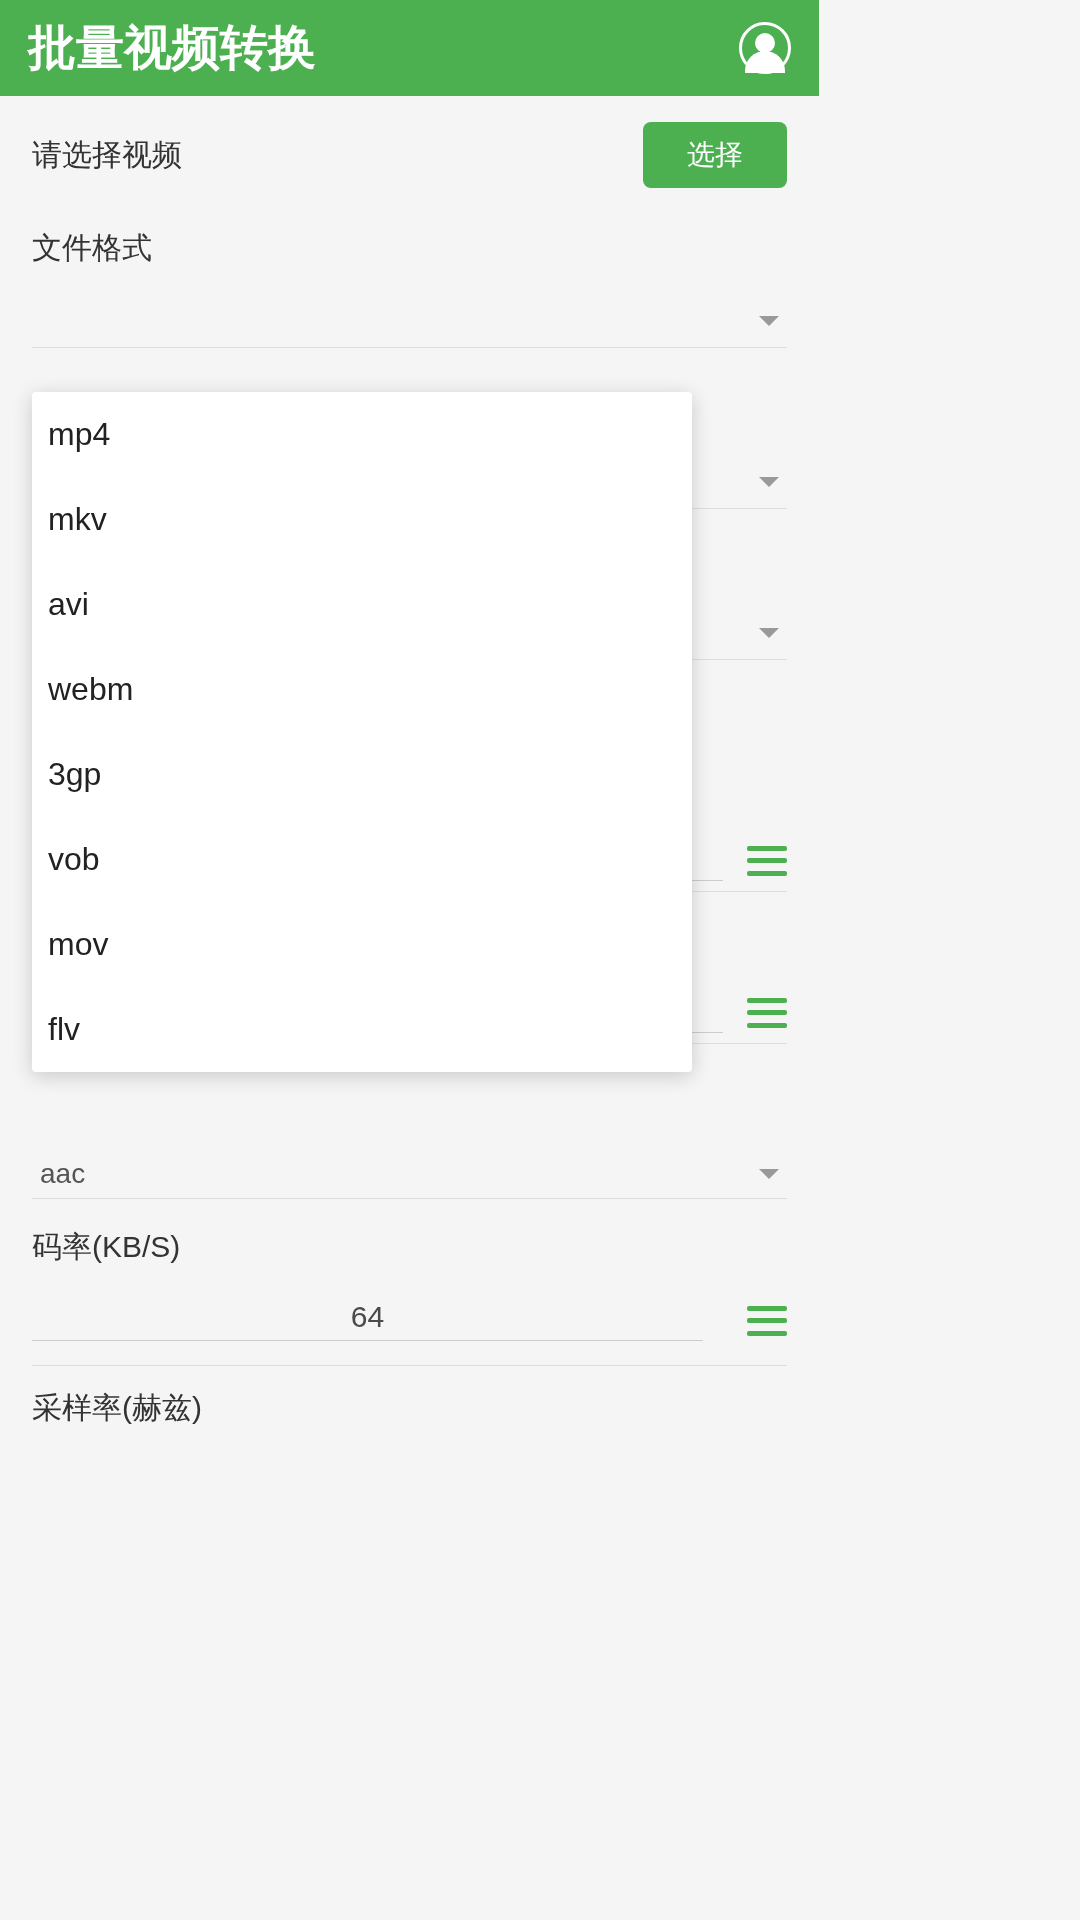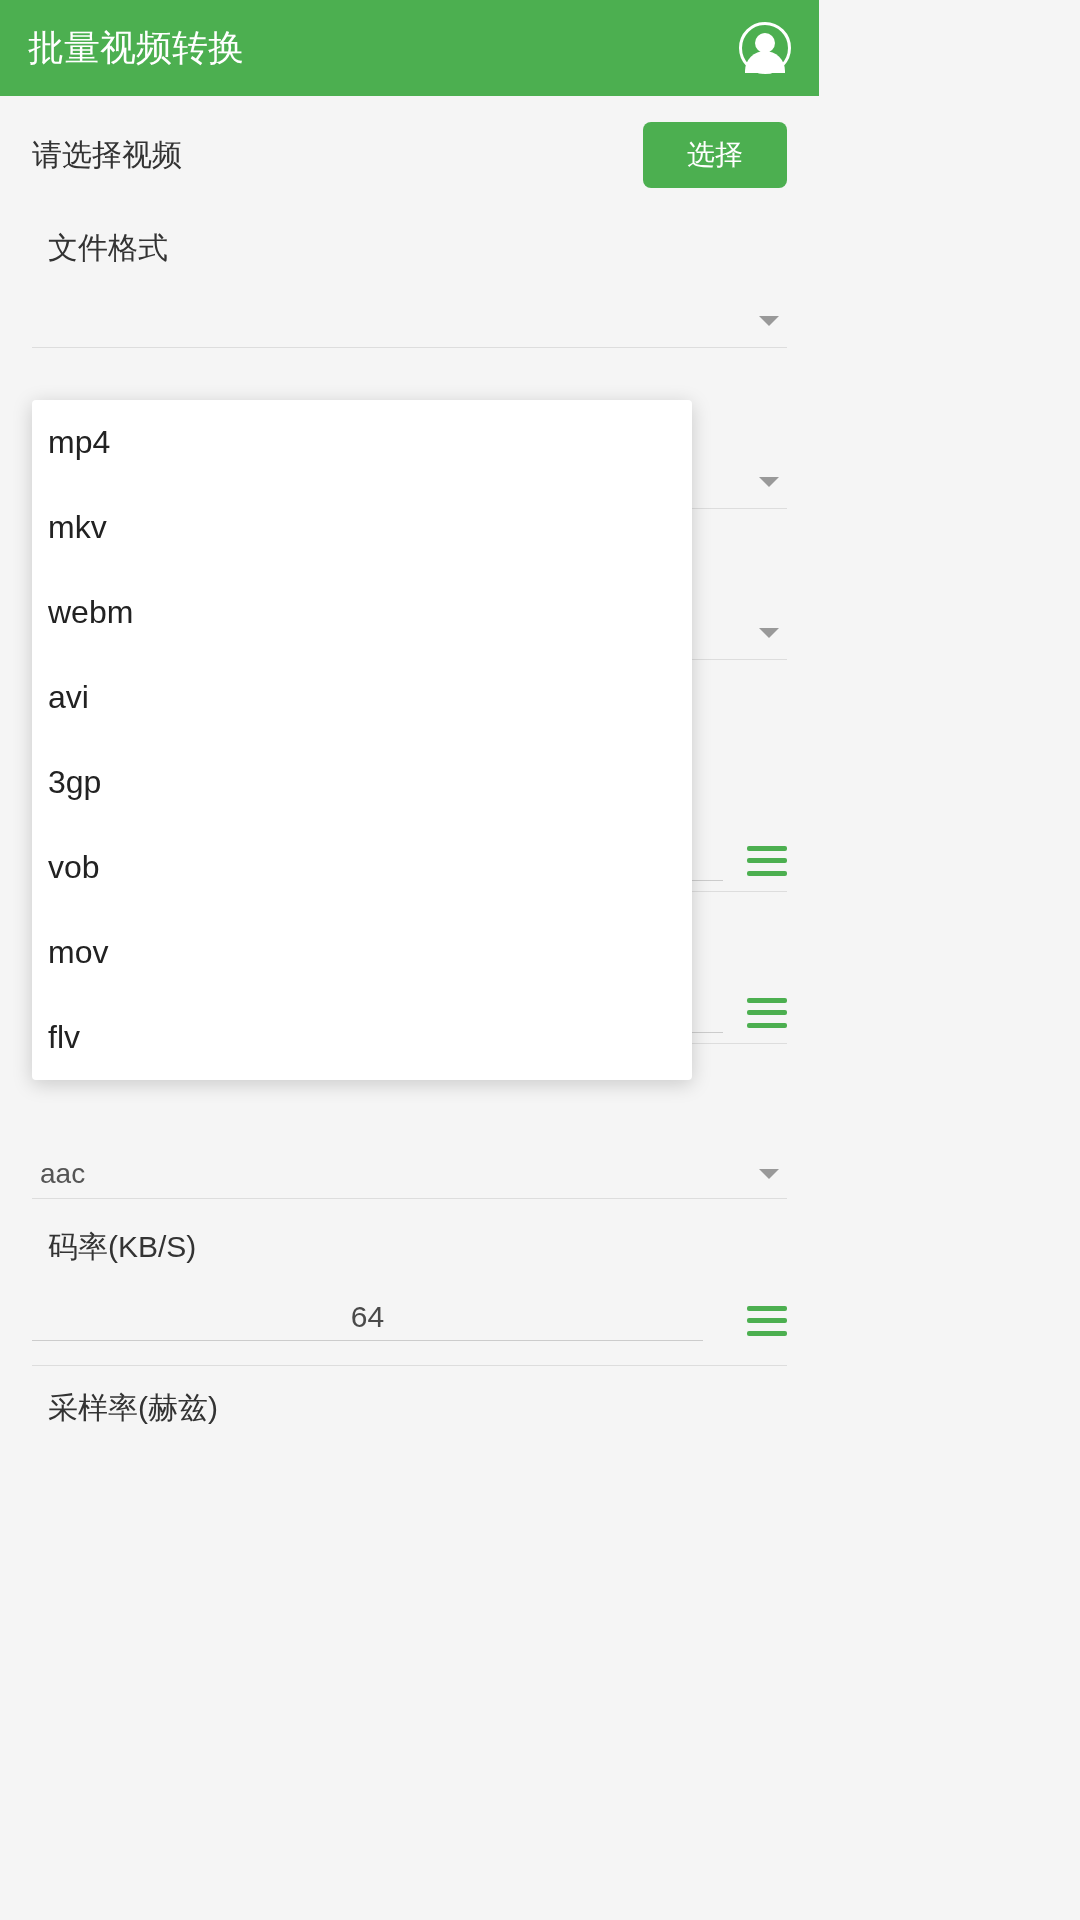--- a/index.html
+++ b/index.html
@@ -1,34 +1,34 @@
 <!DOCTYPE html>
 <html><head>
 <meta charset="utf-8">
 <style>
   * { box-sizing: border-box; margin: 0; padding: 0; }
   html, body { width: 819px; height: 1456px; font-family: -apple-system, "Helvetica Neue", Arial, sans-serif; background: #f5f5f5; overflow: hidden; }
   .app-bar { background: #4caf50; height: 96px; display: flex; align-items: center; justify-content: space-between; padding: 0 28px; }
-  .app-title { color: #fff; font-size: 36px; font-weight: 400; }
+  .app-title { color: #fff; font-size: 48px; font-weight: 700; }
   .avatar-icon { width: 52px; height: 52px; border: 3px solid #fff; border-radius: 50%; position: relative; }
   .avatar-icon::before { content: ""; position: absolute; top: 8px; left: 50%; transform: translateX(-50%); width: 20px; height: 20px; background: #fff; border-radius: 50%; }
   .avatar-icon::after { content: ""; position: absolute; bottom: -2px; left: 50%; transform: translateX(-50%); width: 40px; height: 22px; background: #fff; border-radius: 20px 20px 0 0; }
   .content { background: #f5f5f5; position: relative; height: calc(100% - 96px); }
   .row { display: flex; align-items: center; justify-content: space-between; padding: 18px 32px; margin-top: 8px; }
   .row-label { font-size: 30px; color: #333; }
   .select-btn { background: #4caf50; color: #fff; font-size: 28px; border: none; padding: 14px 44px; border-radius: 8px; }
-  .section-title { padding: 22px 48px 12px; font-size: 30px; color: #333; }
+  .section-title { padding: 22px 32px 12px; font-size: 30px; color: #333; }
   .dropdown-bar { margin: 0 32px; border-bottom: 1px solid #ddd; display: flex; align-items: center; justify-content: space-between; padding: 18px 8px 10px; }
   .dropdown-value { font-size: 28px; color: #555; }
   .chevron-down { width: 0; height: 0; border-left: 10px solid transparent; border-right: 10px solid transparent; border-top: 10px solid #999; }
   .value-row { margin: 0 32px; display: flex; align-items: center; justify-content: space-between; padding: 20px 0 10px; border-bottom: 1px solid #ddd; }
   .centered-value { font-size: 30px; color: #4a4a4a; text-align: center; flex: 1; border-bottom: 1px solid #ccc; padding-bottom: 6px; margin-right: 24px; }
   .menu-icon { width: 40px; height: 30px; display: flex; flex-direction: column; justify-content: space-between; }
   .menu-icon span { display: block; height: 5px; background: #4caf50; border-radius: 2px; }
-  .popup { position: absolute; left: 32px; top: 296px; width: 660px; background: #fff; box-shadow: 0 4px 20px rgba(0,0,0,0.18); border-radius: 4px; z-index: 10; max-height: 912px; overflow: hidden; }
+  .popup { position: absolute; left: 32px; top: 288px; width: 660px; background: #fff; box-shadow: 0 4px 20px rgba(0,0,0,0.18); border-radius: 4px; z-index: 10; max-height: 912px; overflow: hidden; }
   .popup-item { padding: 24px 16px; font-size: 32px; color: #222; cursor: pointer; }
   .spacer { height: 30px; }
   .below-popup-row { margin: 0 32px; border-bottom: 1px solid #ddd; display: flex; align-items: center; justify-content: space-between; padding: 14px 8px 8px; }
 </style>
 </head>
 <body>
 
 <div class="app-bar">
   <div class="app-title">批量视频转换</div>
   <div class="avatar-icon"></div>
@@ -98,22 +98,22 @@
   </div>
 
   <div style="margin:0 32px; border-bottom:1px solid #ddd; height:1px; margin-top:14px;"></div>
 
   <div class="section-title" style="padding-top:22px;">采样率(赫兹)</div>
 
   <div class="popup">
     <div id="popup-list">
         <div class="popup-item">mp4</div>
         <div class="popup-item">mkv</div>
+        <div class="popup-item">avi</div>
         <div class="popup-item">webm</div>
-        <div class="popup-item">avi</div>
         <div class="popup-item">3gp</div>
         <div class="popup-item">vob</div>
         <div class="popup-item">mov</div>
         <div class="popup-item">flv</div>
       </div>
   </div>
 
 </div>
 
 </body></html>

